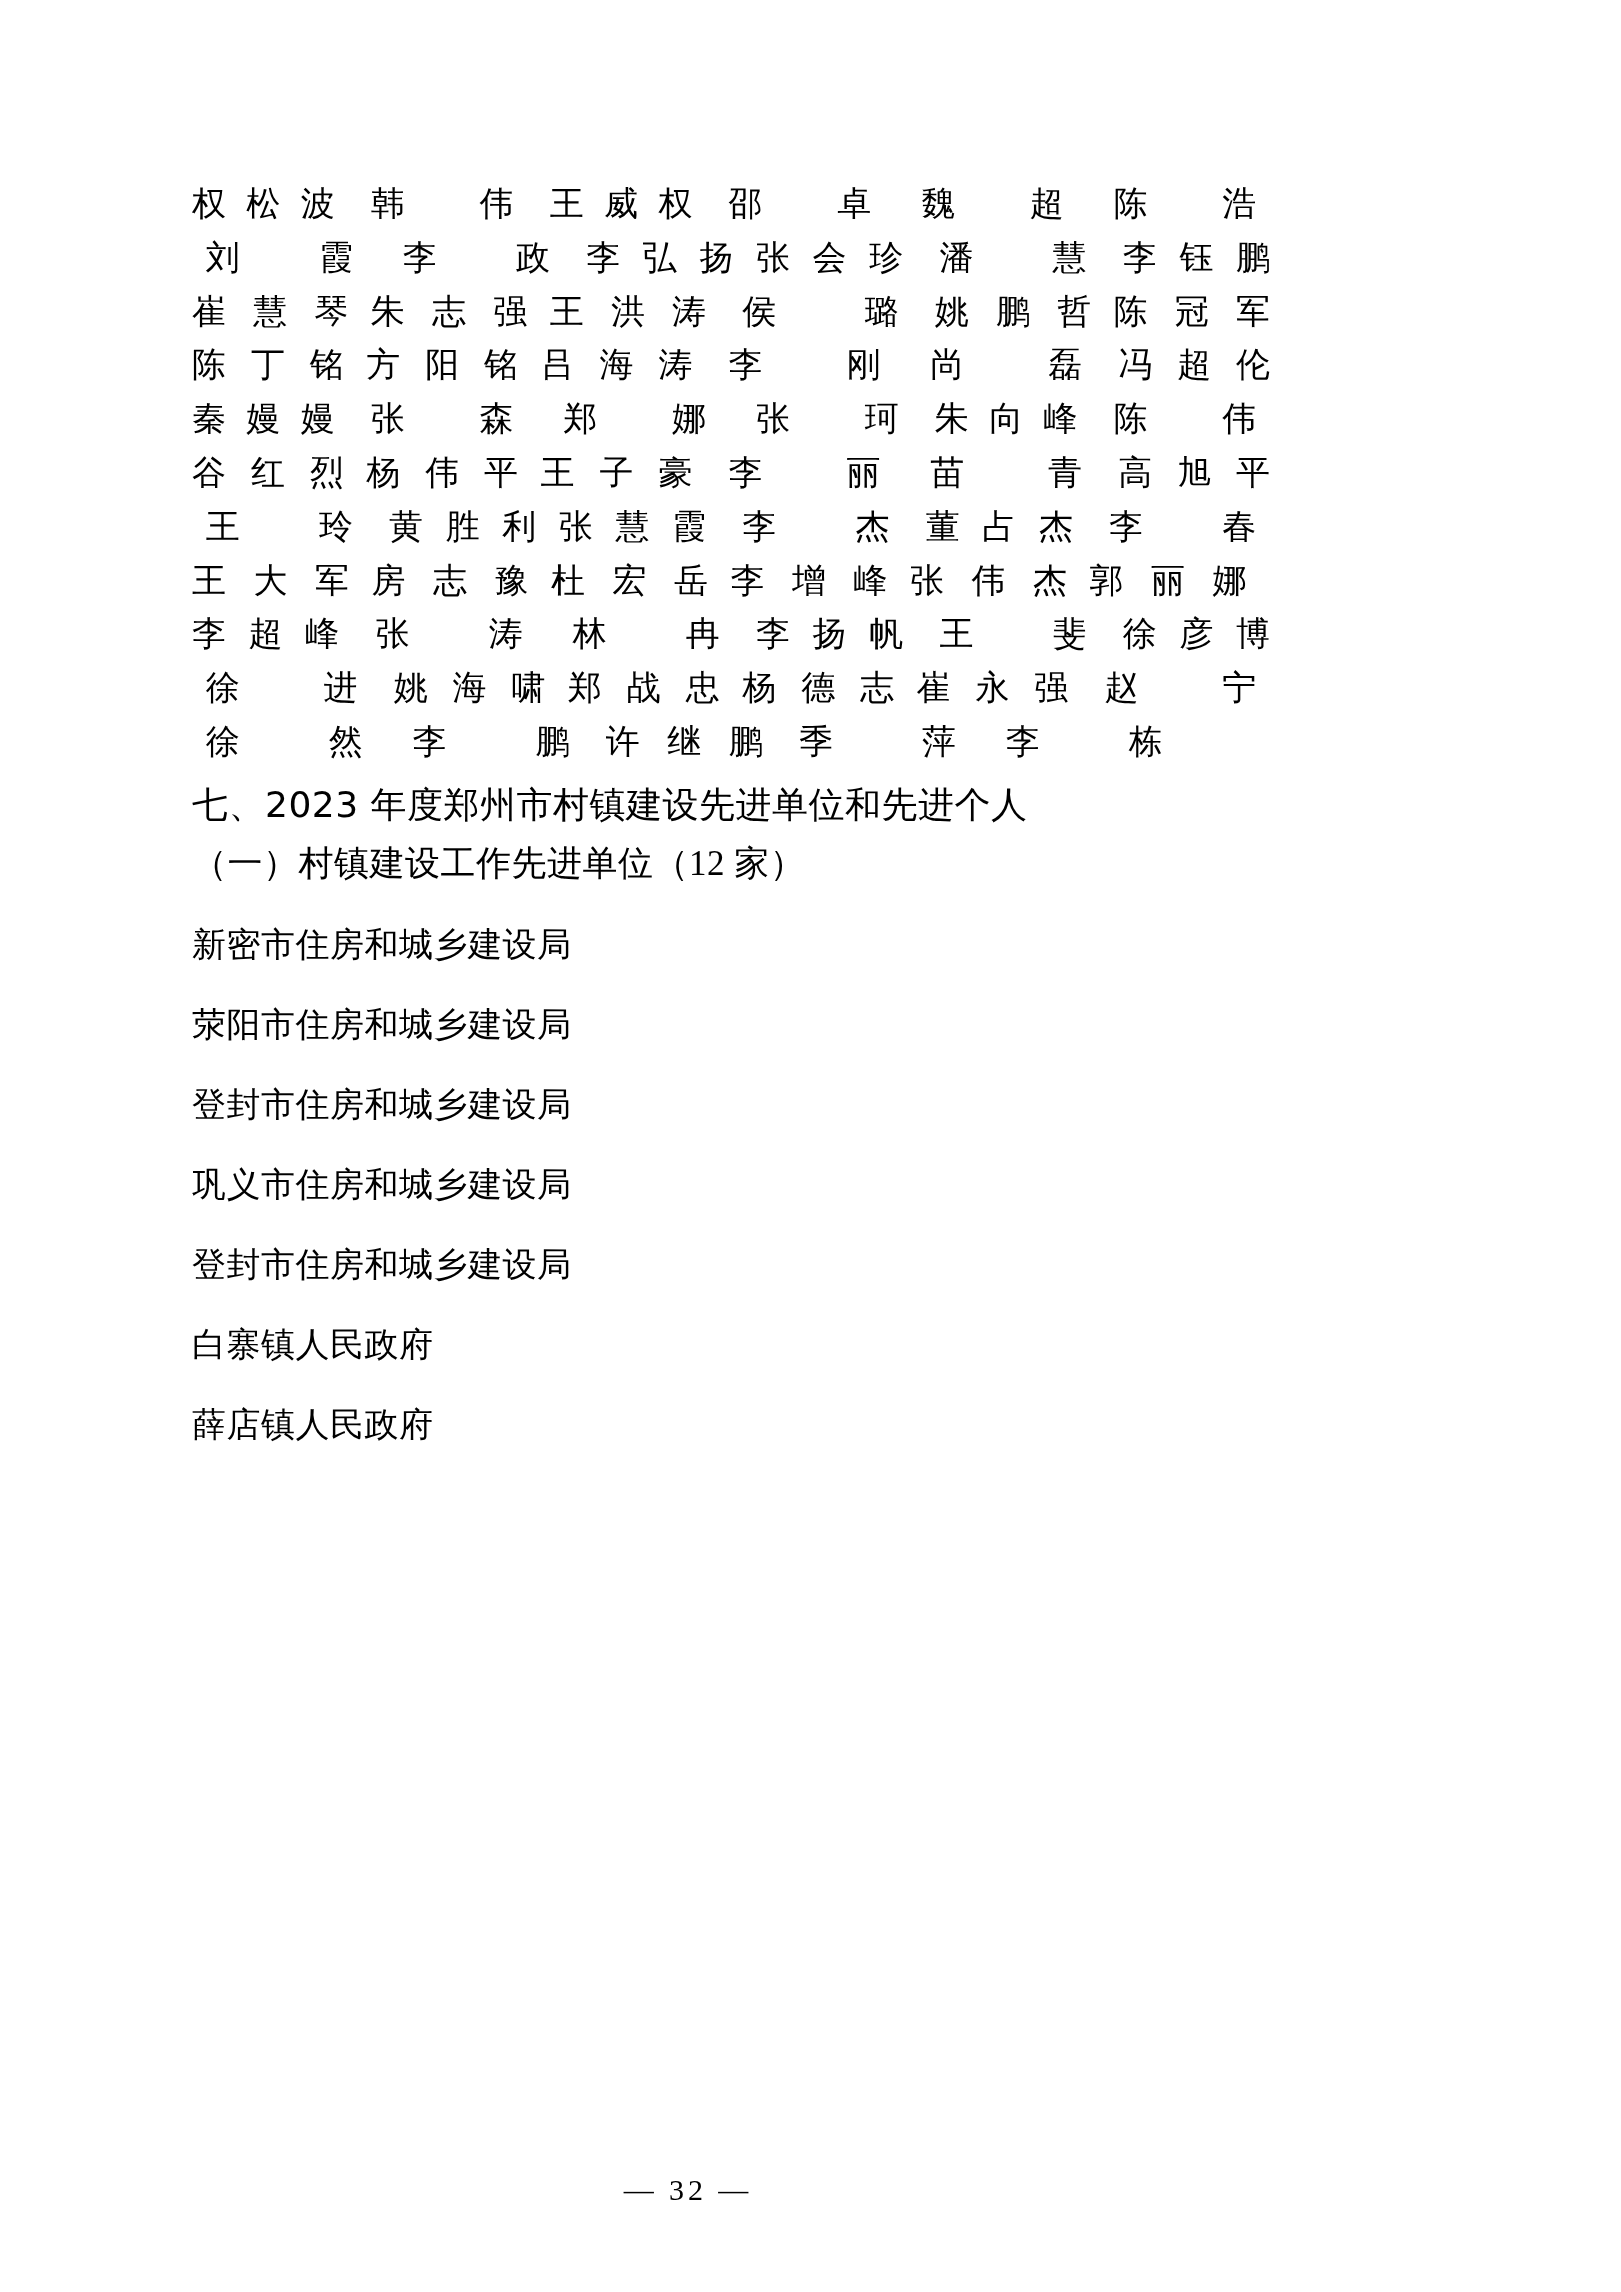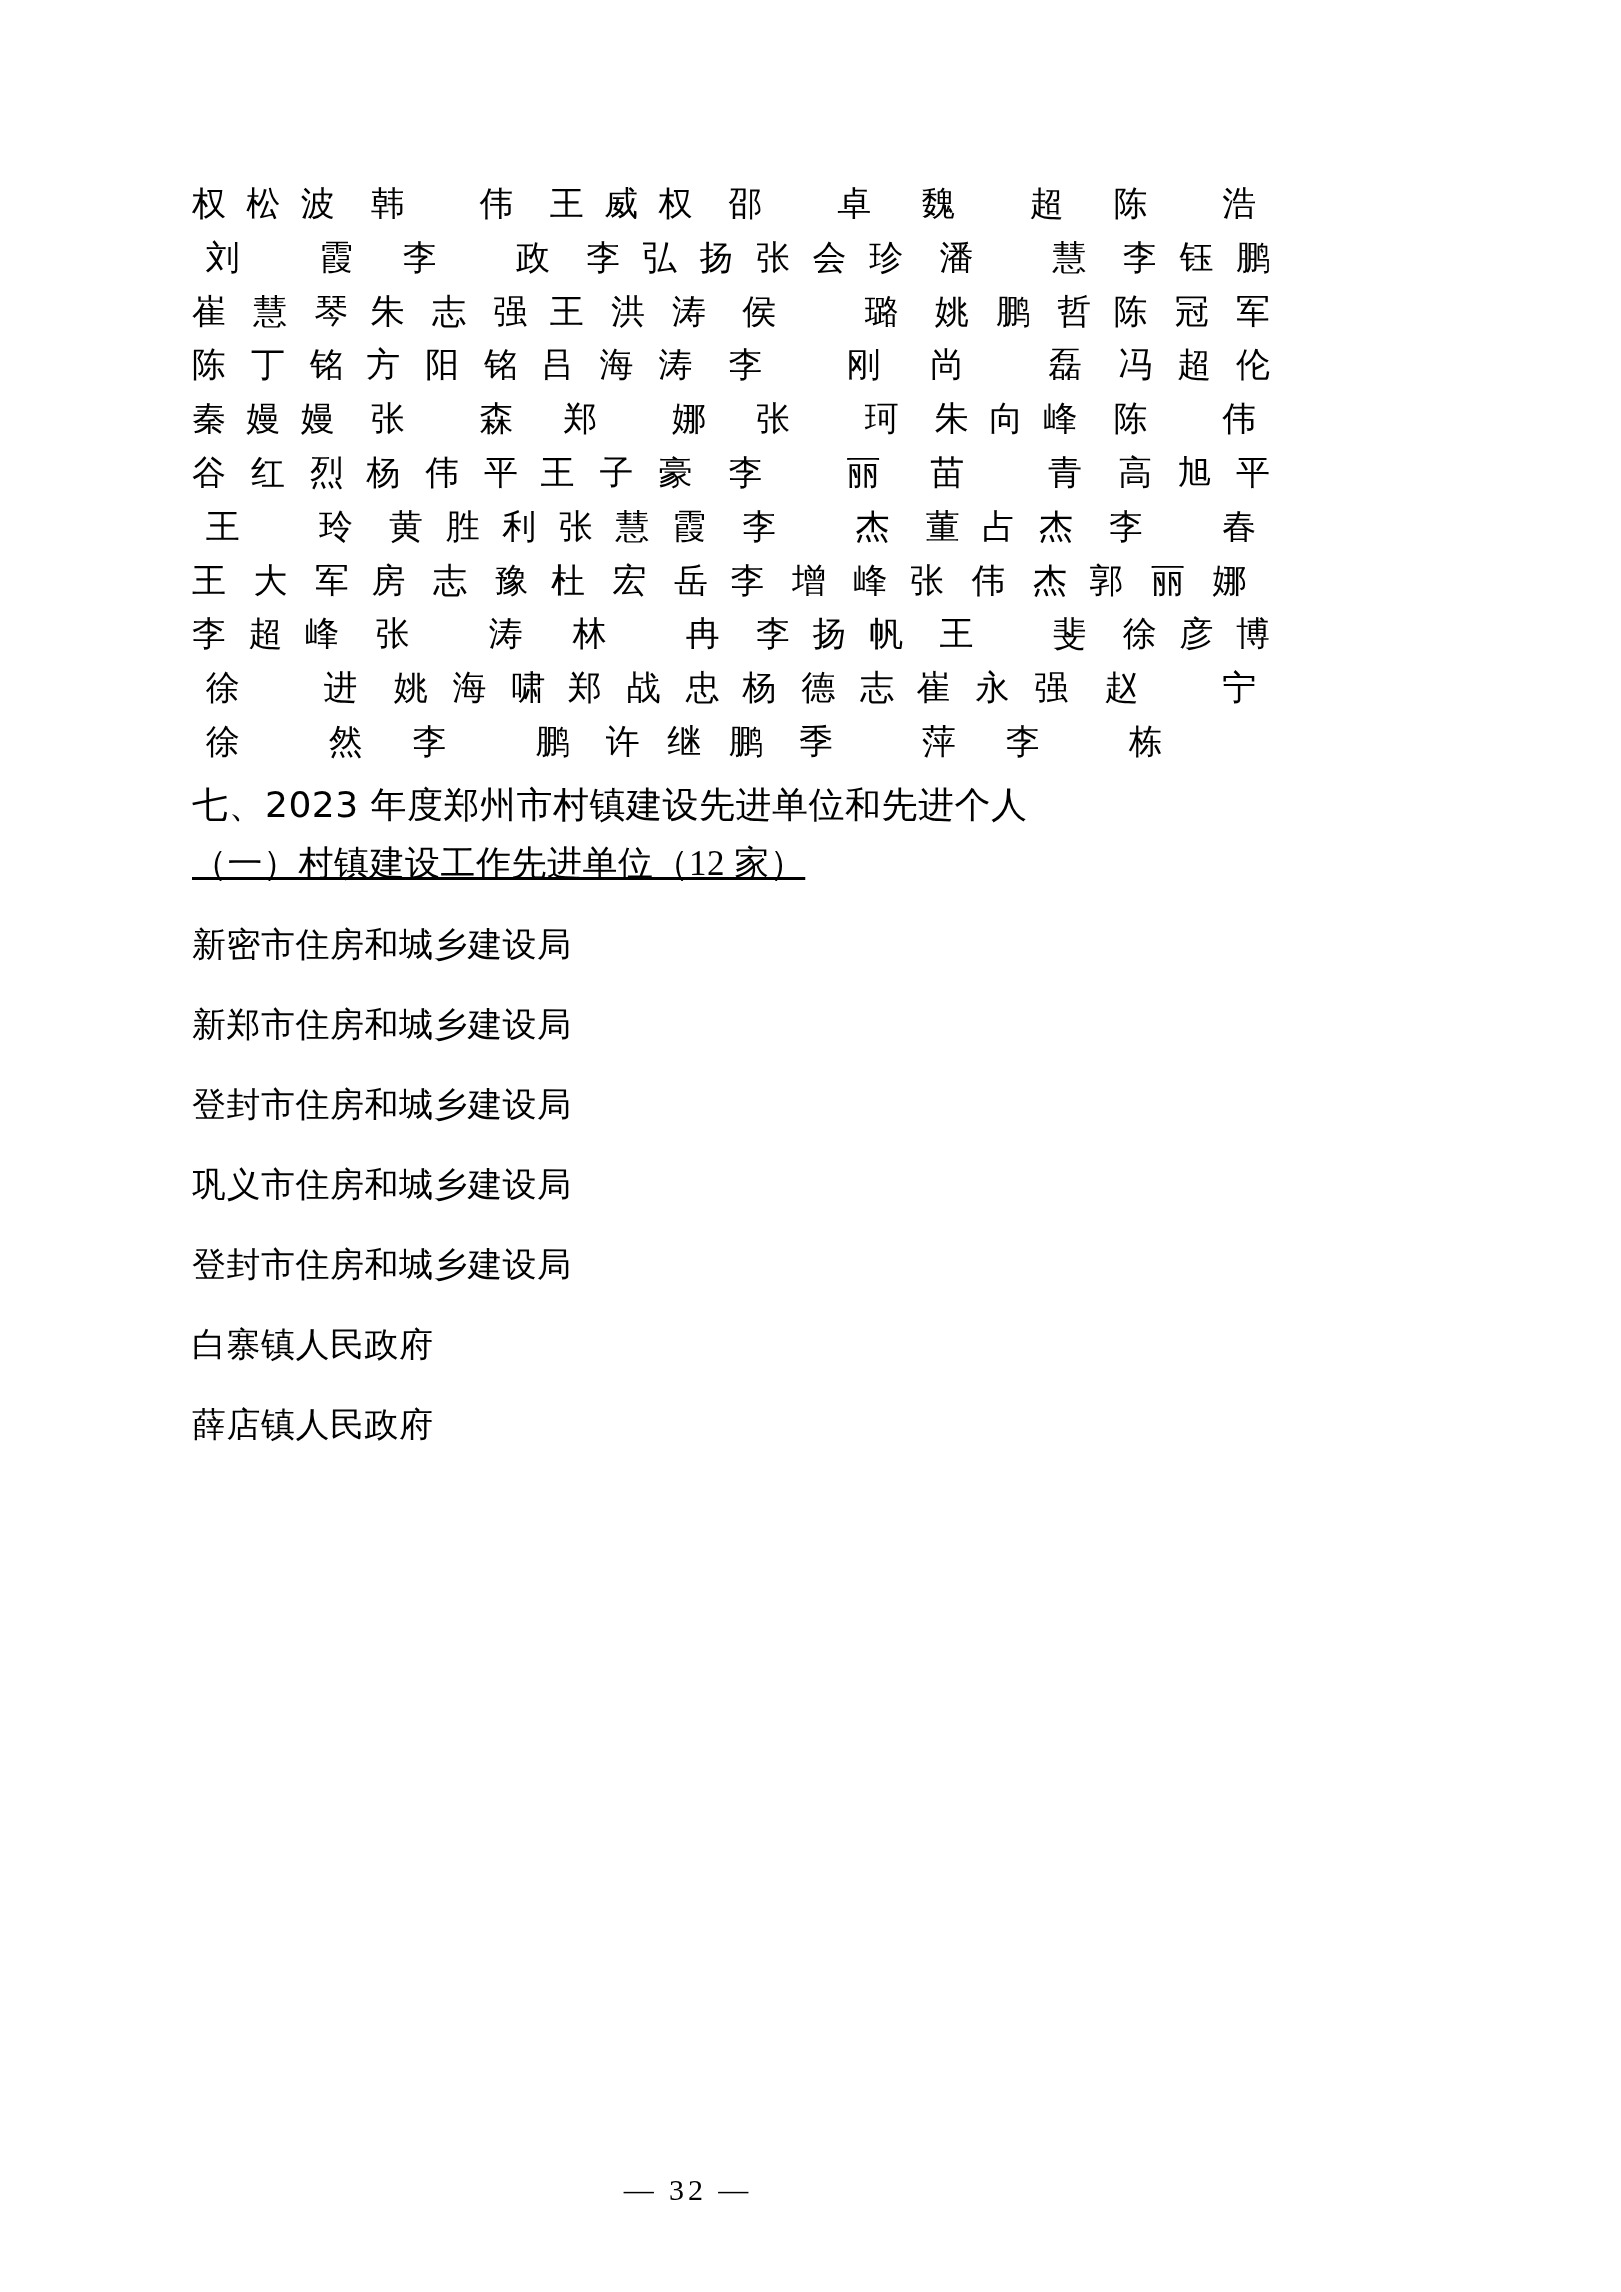--- a/index.html
+++ b/index.html
@@ -56,21 +56,20 @@
     line-height: 55px;
     margin-top: 13.7px;
     margin-bottom: 3.9px;
     letter-spacing: 0.5px;
   }
   .subheading {
     font-size: 35px;
     line-height: 55px;
     margin-bottom: 16px;
     letter-spacing: 0.5px;
-    text-decoration: underline;
   }
   .org-line {
     font-size: 34px;
     line-height: 52px;
     letter-spacing: 0.5px;
     margin-top: 28px;
   }
   .page-number {
     position: absolute;
     left: 0;
@@ -410,21 +409,21 @@
             <span>栋</span>
           </div>
         </div>
       </div>
 
     <div class="heading">七、2023 年度郑州市村镇建设先进单位和先进个人</div>
     <div class="subheading">（一）村镇建设工作先进单位（12 家）</div>
 
     <div class="org-list">
         <div class="org-line">新密市住房和城乡建设局</div>
-        <div class="org-line">新郑市住房和城乡建设局</div>
+        <div class="org-line">荥阳市住房和城乡建设局</div>
         <div class="org-line">登封市住房和城乡建设局</div>
         <div class="org-line">巩义市住房和城乡建设局</div>
         <div class="org-line">登封市住房和城乡建设局</div>
         <div class="org-line">白寨镇人民政府</div>
         <div class="org-line">薛店镇人民政府</div>
       </div>
 
   </div>
 
   <div class="page-number">— 32 —</div>

